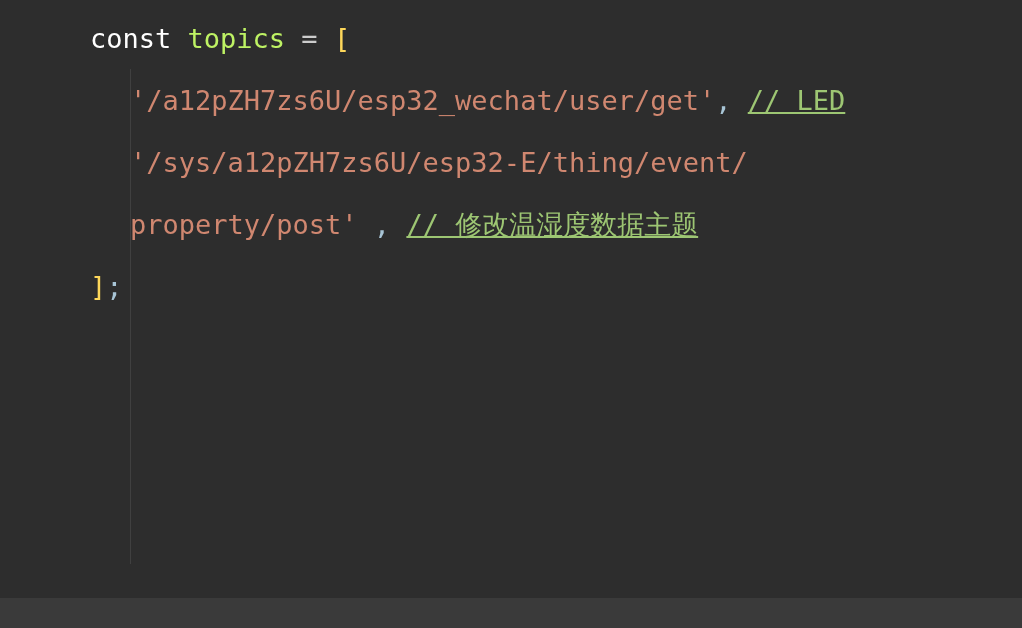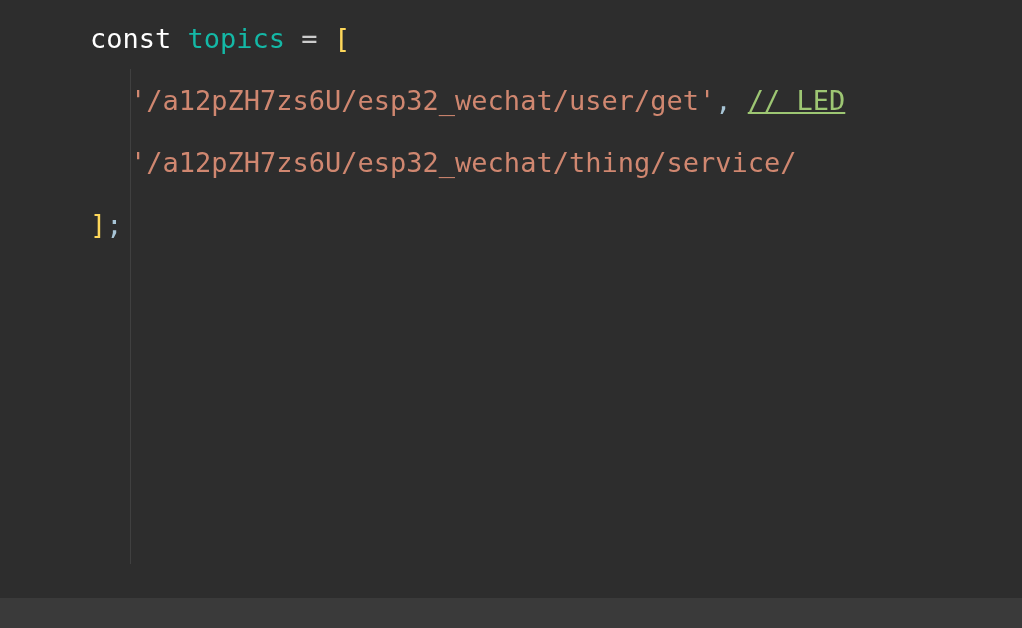--- a/index.html
+++ b/index.html
@@ -36,21 +36,21 @@
       width: 1px;
       background: #404040;
     }
     .indented {
       padding-left: 40px;
     }
     .keyword {
       color: #ffffff;
     }
     .variable {
-      color: #14b8a6;
+      color: #bef264;
     }
     .operator {
       color: #cccccc;
     }
     .bracket {
       color: #fdd75a;
     }
     .string {
       color: #d08770;
       text-align: center;
@@ -79,25 +79,28 @@
 
   <div class="code-line">
     <span class="keyword">const</span><span> </span><span class="variable">topics</span><span> </span><span class="operator">=</span><span> </span><span class="bracket">[</span>
   </div>
 
   <div class="code-line indented">
     <span class="string">'/a12pZH7zs6U/esp32_wechat/user/get'</span><span class="punctuation">,</span><span>  </span><span class="comment">// LED</span>
   </div>
 
 
-
+  <div class="code-line indented">
+    <span class="string">'/sys/a12pZH7zs6U/esp32-E/thing/event/</span>
+  </div>
 
   <div class="code-line indented">
-    <span class="string">'/a12pZH7zs6U/esp32_wechat/thing/service/</span>
+    <span class="string">property/post'</span><span> </span><span class="punctuation">,</span><span> </span><span class="comment">// 修改温湿度数据主题</span>
   </div>
+
 
 
 
   <div class="code-line">
     <span class="bracket">]</span><span class="punctuation">;</span>
   </div>
 </div>
 
 <div class="bottom-bar"></div>
 

